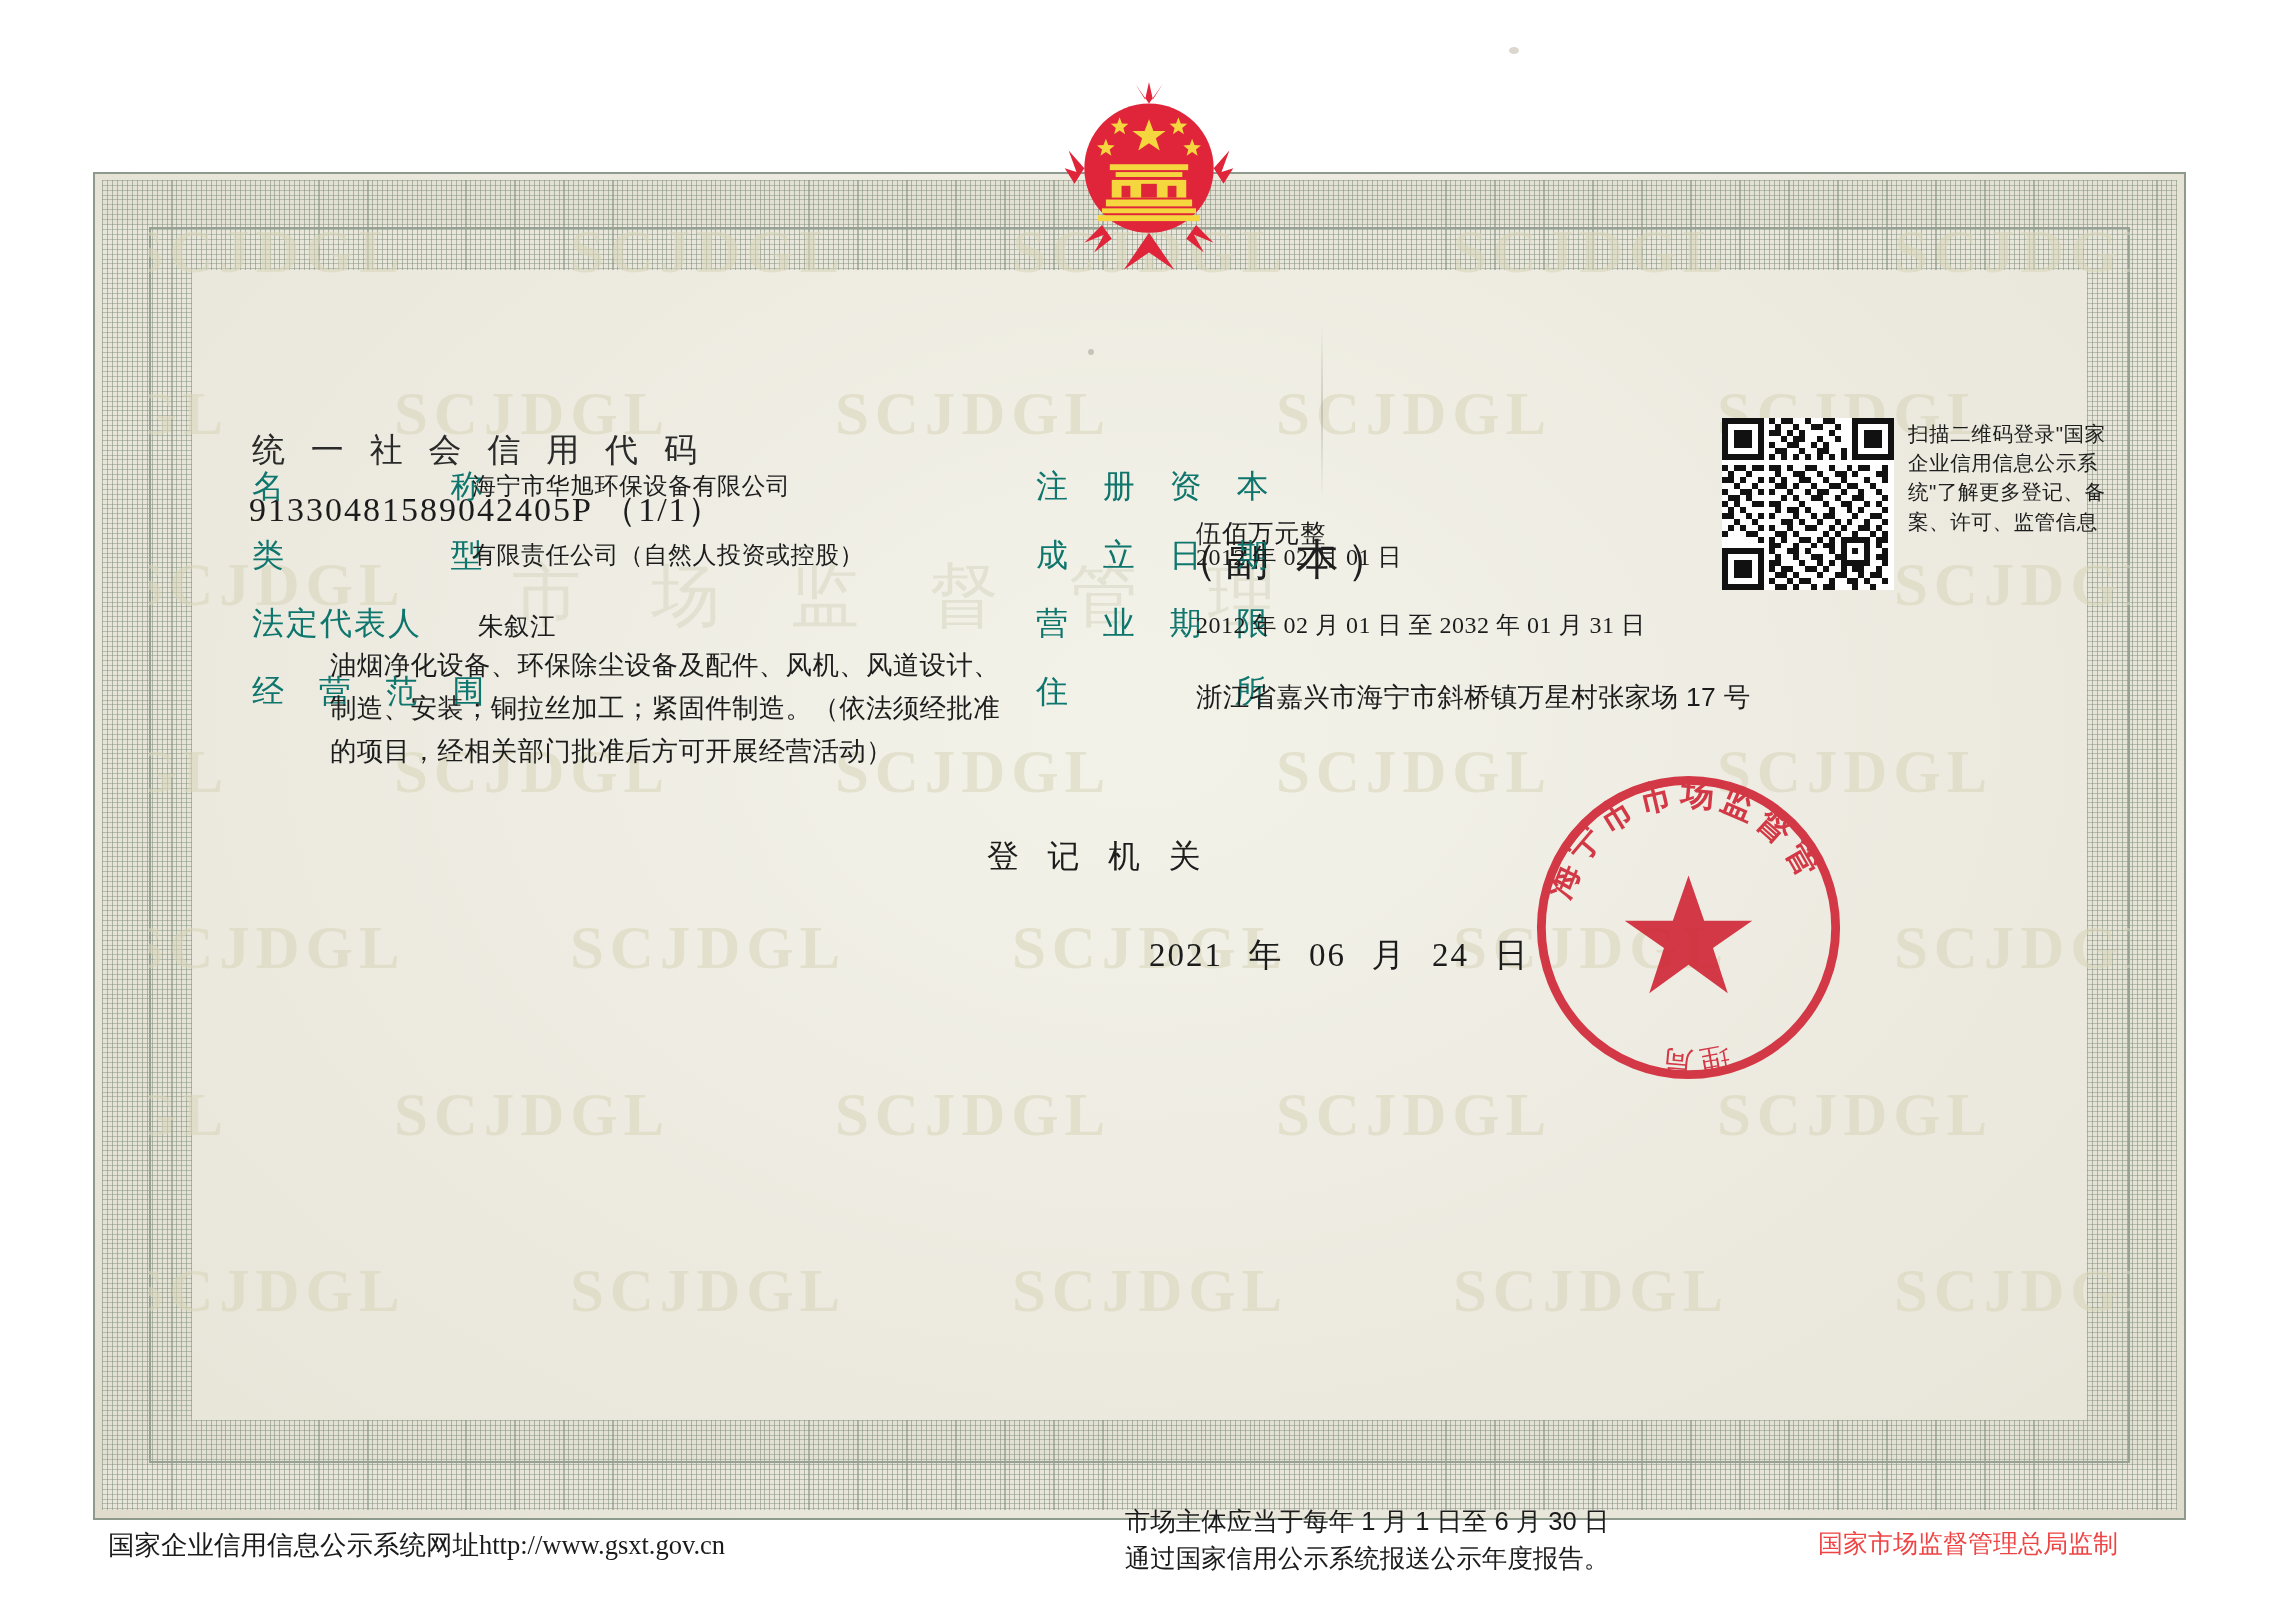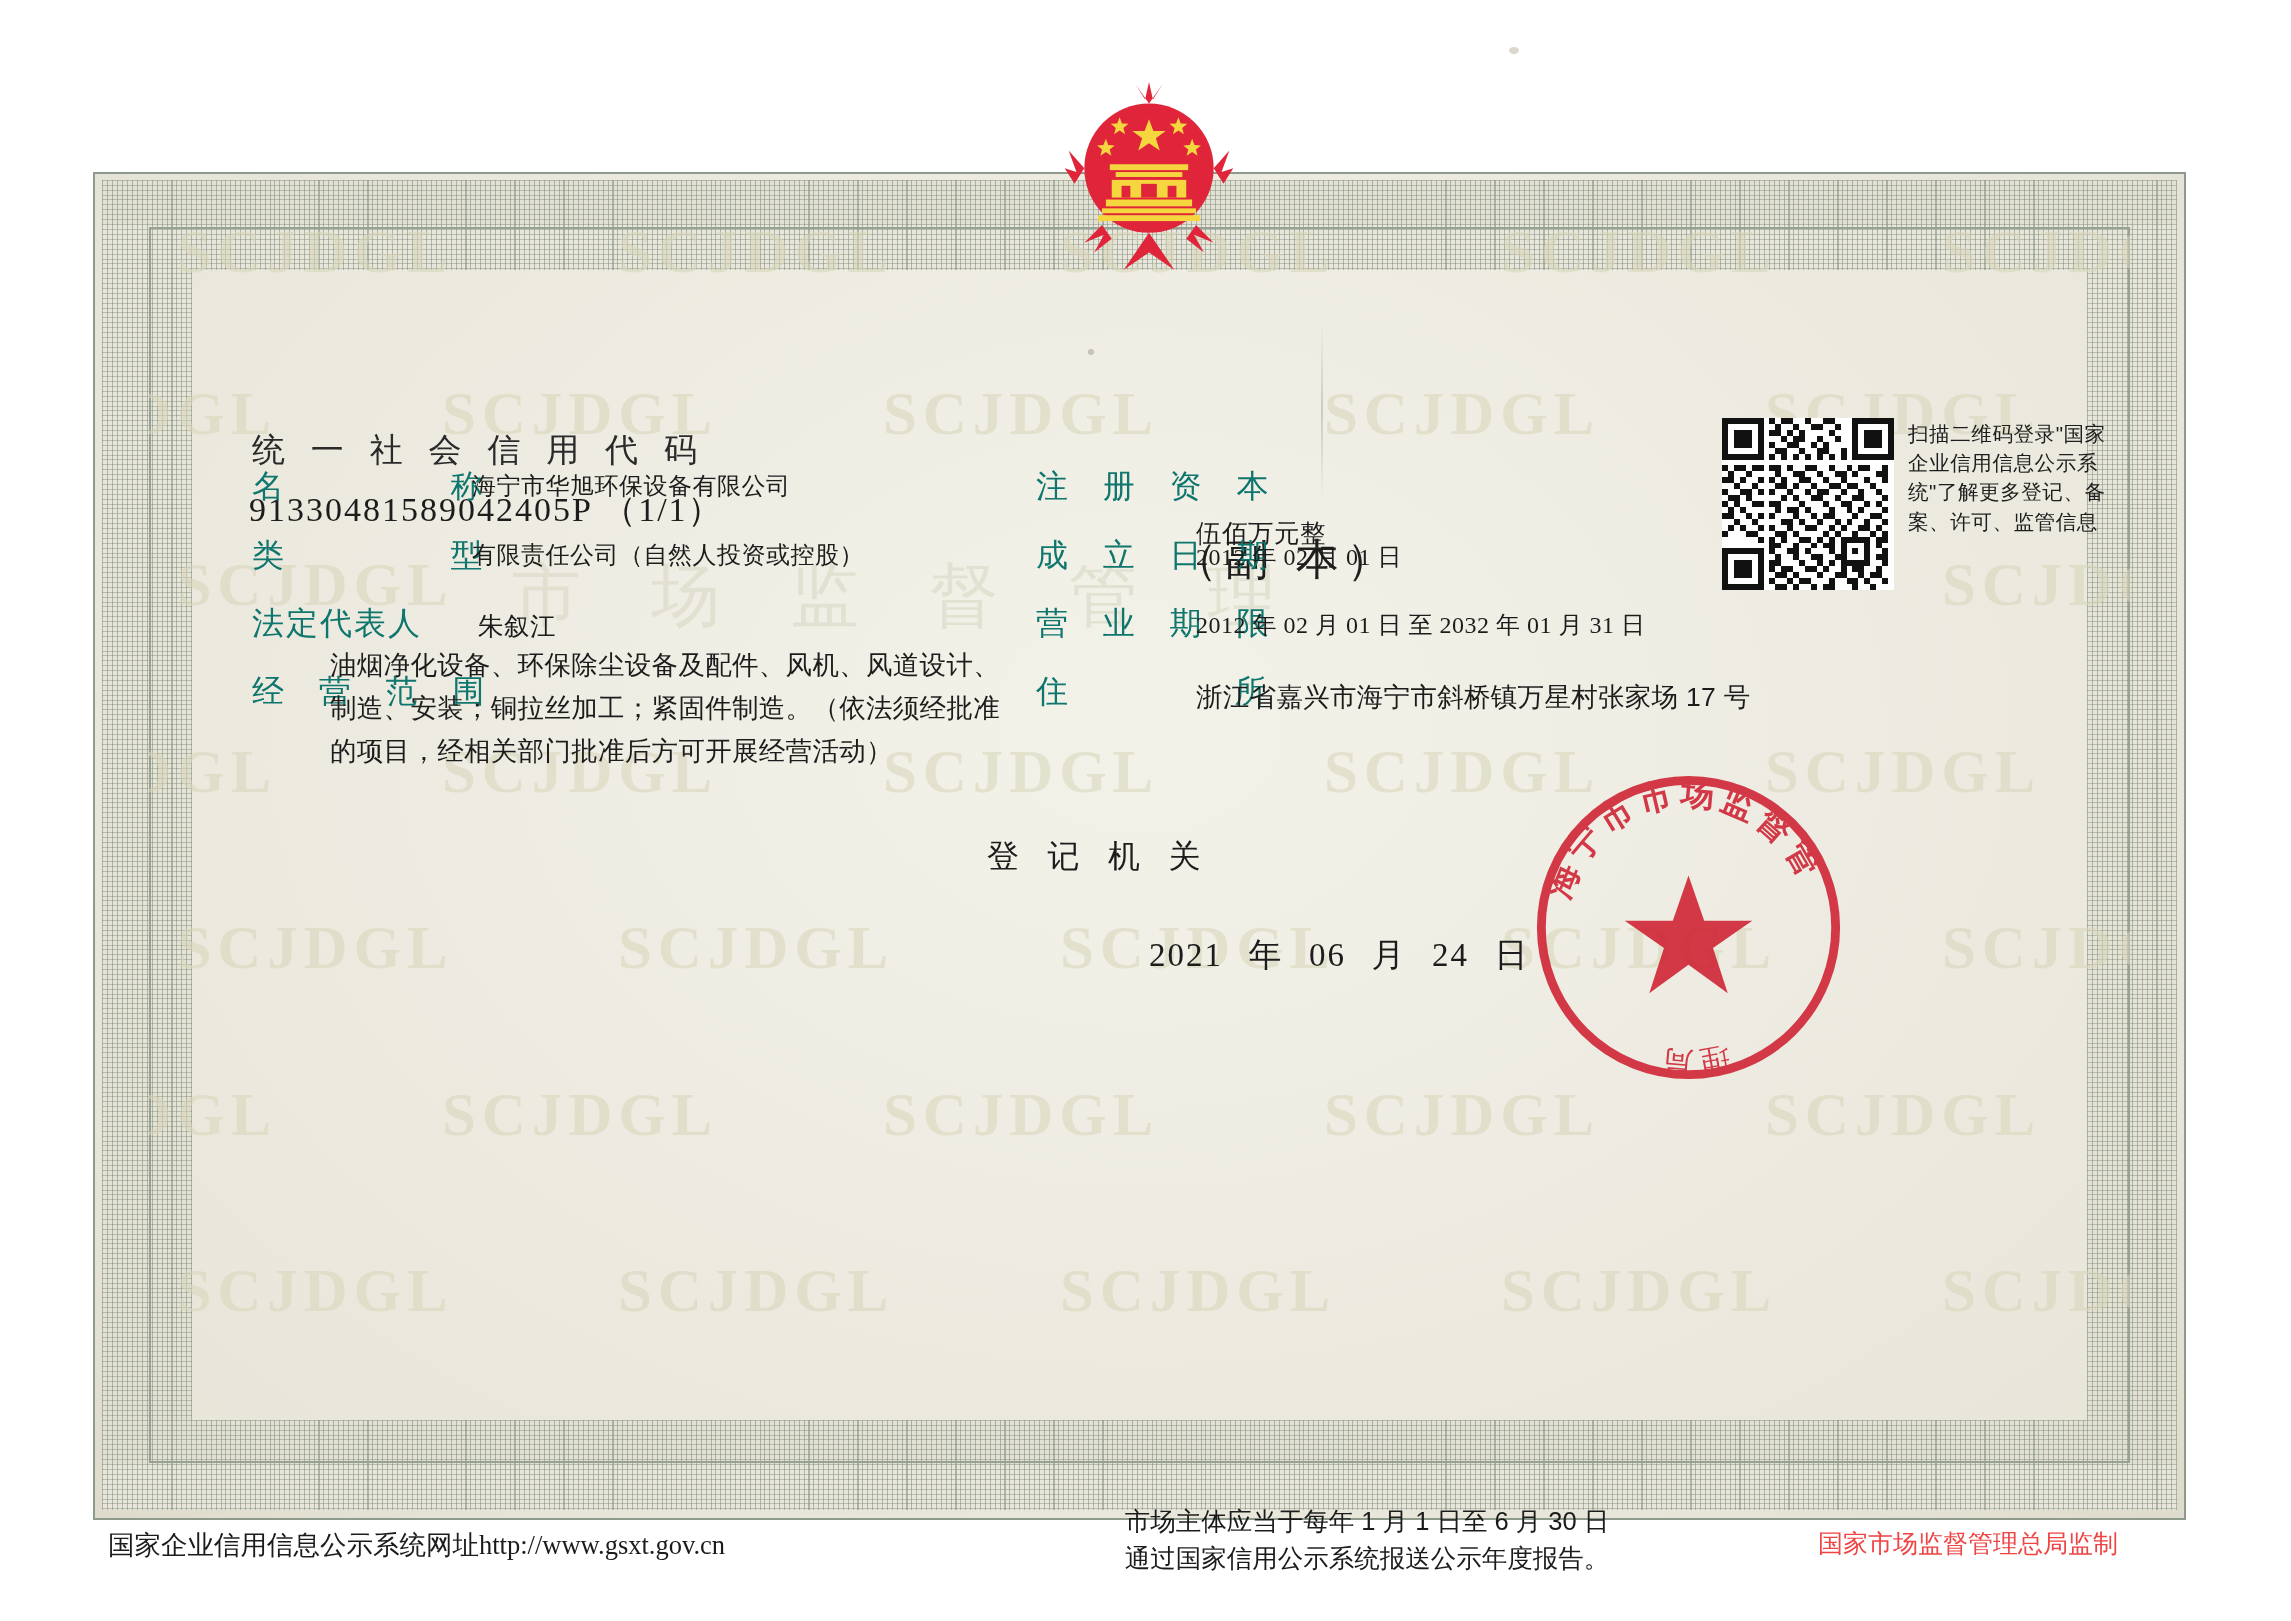--- a/index.html
+++ b/index.html
@@ -86,21 +86,20 @@
   }
   .wm {
     position: absolute;
     font-family: "Liberation Serif", serif;
     font-weight: bold;
     color: #d8d6b9;
     opacity: 0.55;
     letter-spacing: 5.9px;
     font-size: 61px;
     white-space: nowrap;
-    padding-left: 48px;
   }
   .wm-cn {
     position: absolute;
     font-family: "Liberation Sans", sans-serif;
     color: #d6d4be;
     opacity: 0.5;
     font-size: 69px;
     letter-spacing: 25.5px;
     white-space: nowrap;
   }

